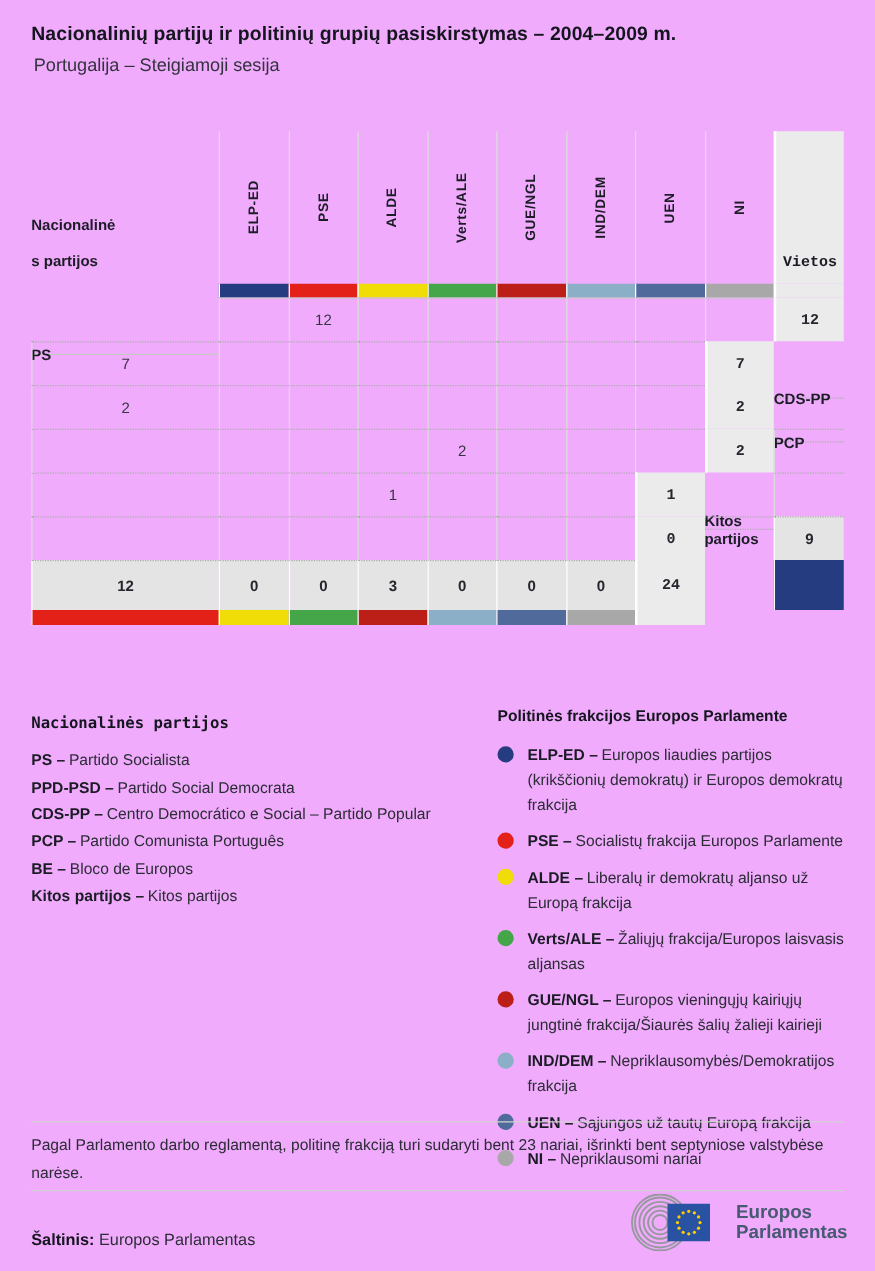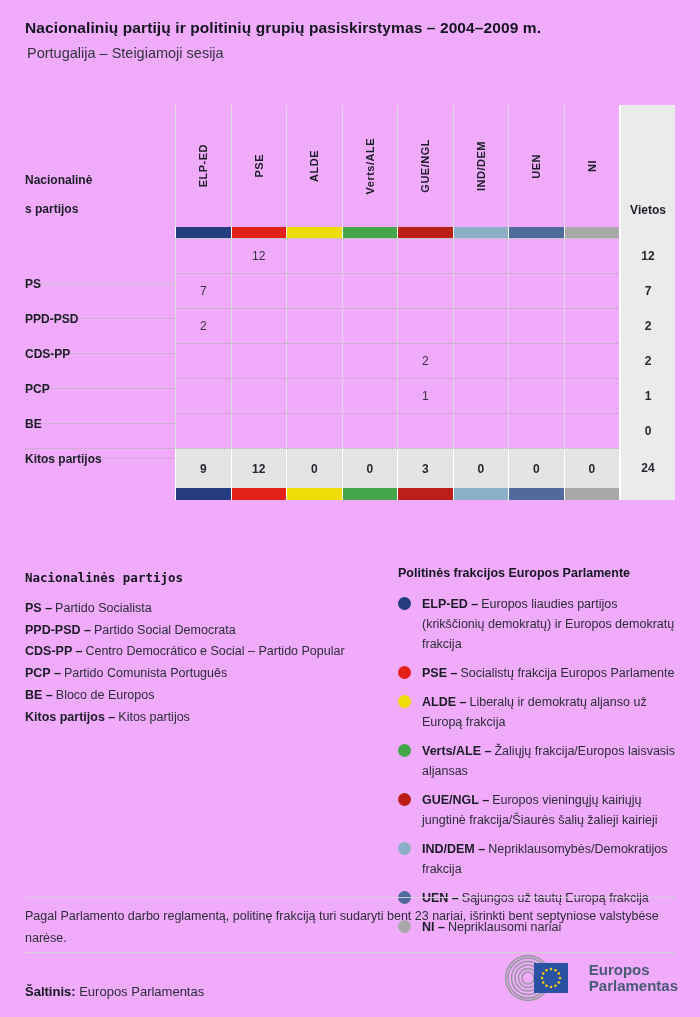--- a/index.html
+++ b/index.html
@@ -12,21 +12,21 @@
   .etable{position:absolute;left:25px;top:105px;display:grid;
           grid-template-columns:150px repeat(8,55.5px) 56px;
           grid-template-rows:122px 11px repeat(6,35px) 40px 12px;}
   .cell{min-width:0;min-height:0;}
   .hlabel{display:flex;align-items:flex-end;}
   .hlabel .wrp{display:block;width:74px;word-break:break-all;font-weight:700;font-size:12px;
                line-height:29px;color:#1c1c26;padding-bottom:3px;}
   .hcol{display:flex;align-items:center;justify-content:center;border-left:1px solid #dcdcdc;}
   .vtext{writing-mode:vertical-rl;transform:rotate(180deg);font-weight:700;font-size:11px;
          letter-spacing:.5px;color:#1c1c26;white-space:nowrap;}
-  .vietos{background:#ebebeb;border-left:2px solid #fff;}
+  .vietos{background:#ebebeb;border-left:2px solid #fff;font-family:Liberation Mono, monospace;}
   .vhead{display:flex;align-items:flex-end;justify-content:center;font-weight:700;font-size:12px;
          padding-bottom:10px;color:#1c1c26;}
   .bar{border-left:1px solid #fff;}
   .rowlabel{display:flex;align-items:center;font-weight:700;font-size:12px;color:#1c1c26;margin-top:45px;}
   .val{display:flex;align-items:center;justify-content:center;font-size:12px;color:#34343e;
        border-left:1px solid #dcdcdc;}
   .seats{display:flex;align-items:center;justify-content:center;font-weight:700;font-size:12px;color:#26262e;}
   .total{display:flex;align-items:center;justify-content:center;font-weight:700;font-size:12px;
          color:#26262e;background:#e4e4e4;border-left:1px solid #fff;}
   .solidtop{border-top:1px solid #c6c6c6;}
@@ -107,21 +107,20 @@
       <div class="cell rowlabel solidtop">PS</div>
       <div class="cell val solidtop"></div>
       <div class="cell val solidtop">12</div>
       <div class="cell val solidtop"></div>
       <div class="cell val solidtop"></div>
       <div class="cell val solidtop"></div>
       <div class="cell val solidtop"></div>
       <div class="cell val solidtop"></div>
       <div class="cell val solidtop"></div>
       <div class="cell vietos seats">12</div>
-      <div class="cell rowlabel dottop">PPD-PSD</div>
       <div class="cell val dottop">7</div>
       <div class="cell val dottop"></div>
       <div class="cell val dottop"></div>
       <div class="cell val dottop"></div>
       <div class="cell val dottop"></div>
       <div class="cell val dottop"></div>
       <div class="cell val dottop"></div>
       <div class="cell val dottop"></div>
       <div class="cell vietos seats">7</div>
       <div class="cell rowlabel dottop">CDS-PP</div>
@@ -137,21 +136,20 @@
       <div class="cell rowlabel dottop">PCP</div>
       <div class="cell val dottop"></div>
       <div class="cell val dottop"></div>
       <div class="cell val dottop"></div>
       <div class="cell val dottop"></div>
       <div class="cell val dottop">2</div>
       <div class="cell val dottop"></div>
       <div class="cell val dottop"></div>
       <div class="cell val dottop"></div>
       <div class="cell vietos seats">2</div>
-      <div class="cell rowlabel dottop">BE</div>
       <div class="cell val dottop"></div>
       <div class="cell val dottop"></div>
       <div class="cell val dottop"></div>
       <div class="cell val dottop"></div>
       <div class="cell val dottop">1</div>
       <div class="cell val dottop"></div>
       <div class="cell val dottop"></div>
       <div class="cell val dottop"></div>
       <div class="cell vietos seats">1</div>
       <div class="cell rowlabel dottop">Kitos partijos</div>

